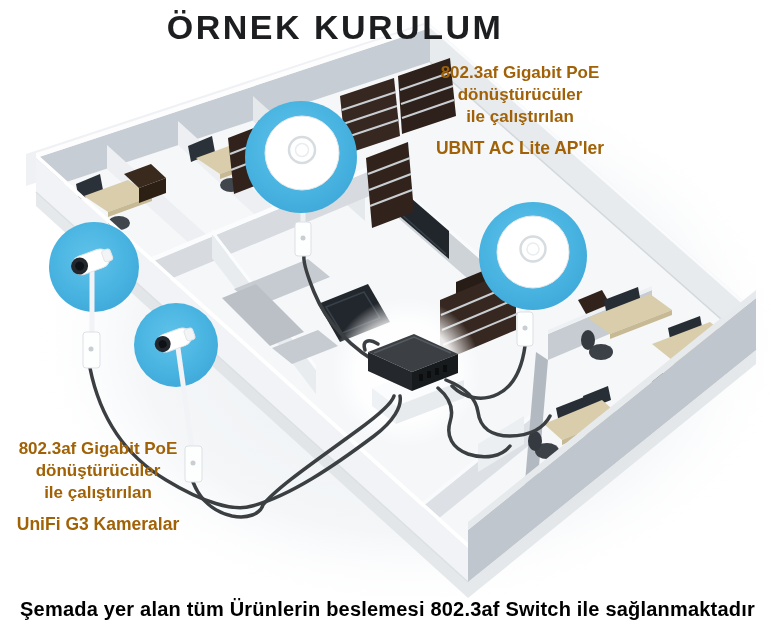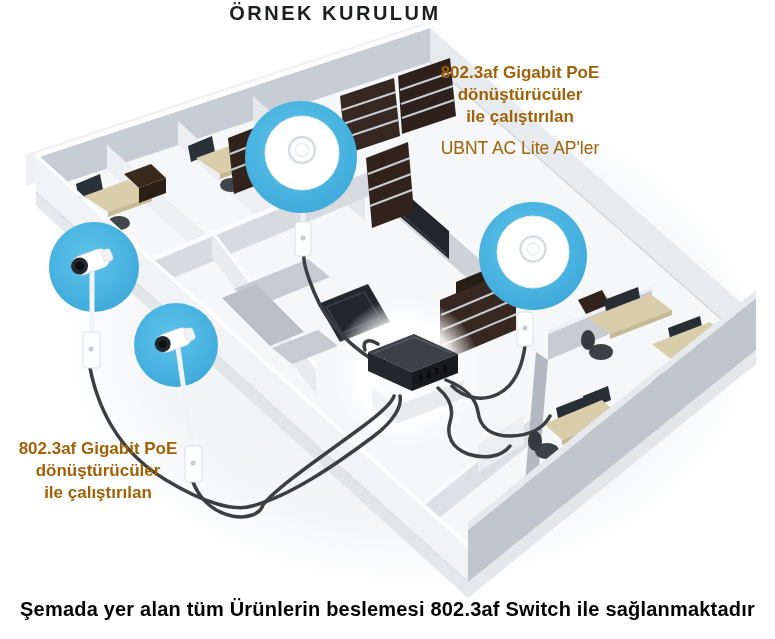--- a/index.html
+++ b/index.html
@@ -2,27 +2,27 @@
 <html><head>
 <meta charset="utf-8">
 <style>
   html,body{margin:0;padding:0;background:#ffffff;}
   .stage{
     position:relative;width:775px;height:639px;overflow:hidden;background:#ffffff;
     font-family:"Liberation Sans", sans-serif;
   }
   .stage svg{position:absolute;left:0;top:0;}
   .title{
-    position:absolute;left:30px;top:2px;width:610px;text-align:center;
-    font-size:20px;font-weight:700;letter-spacing:2.5px;color:#1d1e20;
+    position:absolute;left:30px;top:8px;width:610px;text-align:center;
+    font-size:34px;font-weight:700;letter-spacing:2.5px;color:#1d1e20;
   }
   .note{position:absolute;text-align:center;color:#a16207;font-size:17px;font-weight:600;line-height:22px;}
   .note-ap{left:405px;top:62px;width:230px;}
   .note-cam{left:2px;top:438px;width:192px;}
-  .note-device{margin-top:9px;font-size:17.5px;font-weight:400;}
+  .note-device{margin-top:9px;font-size:17.5px;font-weight:700;}
   .caption{
     position:absolute;left:0;top:598px;width:775px;text-align:center;
     font-size:20px;font-weight:700;color:#000000;letter-spacing:0.2px;
   }
 </style>
 </head>
 <body>
 
 <div class="stage">
 
@@ -247,17 +247,18 @@
   <div>802.3af Gigabit PoE</div>
   <div>dönüştürücüler</div>
   <div>ile çalıştırılan</div>
   <div class="note-device">UBNT AC Lite AP'ler</div>
 </div>
 
 <div class="note note-cam">
   <div>802.3af Gigabit PoE</div>
   <div>dönüştürücüler</div>
   <div>ile çalıştırılan</div>
+  <div class="note-device">UniFi G3 Kameralar</div>
 </div>
 
 <div class="caption">Şemada yer alan tüm Ürünlerin beslemesi 802.3af Switch ile sağlanmaktadır</div>
 
 </div>
 
 </body></html>

